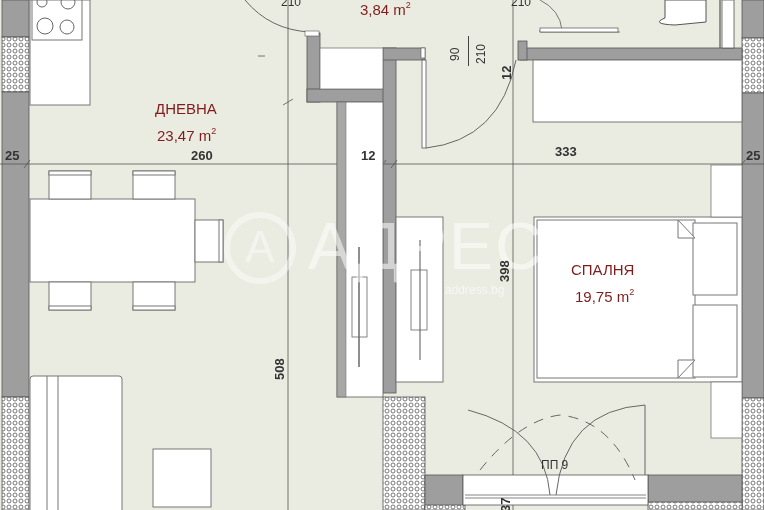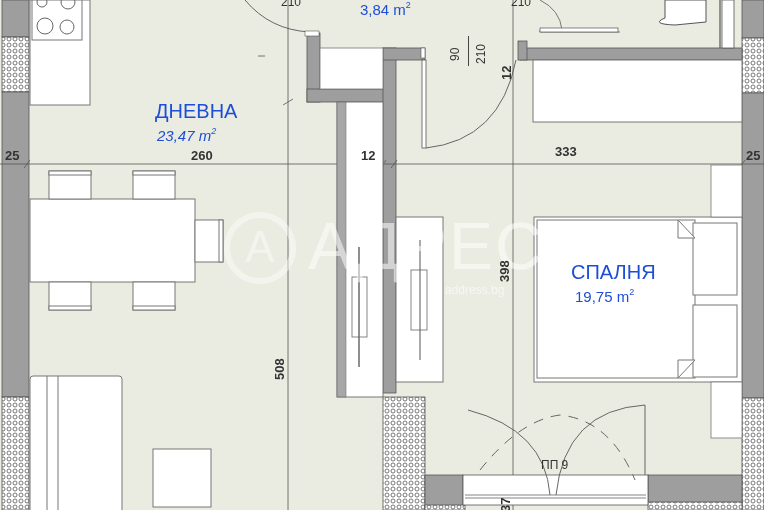--- a/index.html
+++ b/index.html
@@ -1,19 +1,19 @@
 <!DOCTYPE html>
 <html><head>
   <meta charset="utf-8">
   <style>
     html, body { margin: 0; padding: 0; background: #ebece1; }
     body { width: 764px; height: 510px; overflow: hidden; position: relative; font-family: "Liberation Sans", sans-serif; }
     #plan { position: absolute; left: 0; top: 0; width: 764px; height: 510px; }
-    .lbl { position: absolute; color: #1d4ed8; font-family: "Liberation Sans", sans-serif; white-space: nowrap; }
-    .room-name { font-size: 20px; }
+    .lbl { position: absolute; color: #7f1d1d; font-family: "Liberation Sans", sans-serif; white-space: nowrap; }
+    .room-name { font-size: 15px; }
     .room-area { font-size: 15px; }
     .room-area sup { font-size: 9px; vertical-align: 7px; }
     .dim { font-size: 13px; font-weight: bold; color: #333; }
     .dim-v { transform: rotate(-90deg); transform-origin: left top; }
     .small { font-size: 12px; color: #333; }
     .watermark { position: absolute; color: rgba(255,255,255,0.55); font-family: "Liberation Sans", sans-serif; font-size: 66px; letter-spacing: 2px; pointer-events: none; }
     .watermark-sub { position: absolute; color: rgba(255,255,255,0.6); font-family: "Liberation Sans", sans-serif; font-size: 12px; pointer-events: none; }
     .wm-logo { position: absolute; width: 72px; height: 72px; border: 6px solid rgba(255,255,255,0.45); border-radius: 50%; box-sizing: border-box; pointer-events: none; }
     .wm-logo span { position: absolute; left: 0; right: 0; top: 4px; text-align: center; font-size: 44px; color: rgba(255,255,255,0.45); font-family: "Liberation Sans", sans-serif; }
   </style>
@@ -158,21 +158,21 @@
   </g>
 </svg>
 
 <div class="wm-logo" style="left:224px; top:212px;">
   <span>A</span>
 </div>
 <div class="watermark" style="left:308px; top:208px;">АДРЕС</div>
 <div class="watermark-sub" style="left:445px; top:283px;">address.bg</div>
 
 <div class="lbl room-name" style="left:155px; top:100px;">ДНЕВНА</div>
-<div class="lbl room-area" style="left:157px; top:126px;font-style:italic;"><span>23,47 m</span><sup>2</sup></div>
+<div class="lbl room-area" style="left:157px; top:126px;"><span>23,47 m</span><sup>2</sup></div>
 
 <div class="lbl room-area" style="left:360px; top:0px;"><span>3,84 m</span><sup>2</sup></div>
 
 <div class="lbl room-name" style="left:571px; top:261px;">СПАЛНЯ</div>
 <div class="lbl room-area" style="left:575px; top:287px;"><span>19,75 m</span><sup>2</sup></div>
 
 <div class="lbl dim" style="left:5px; top:148px;">25</div>
 <div class="lbl dim" style="left:746px; top:148px;">25</div>
 <div class="lbl dim" style="left:191px; top:148px;">260</div>
 <div class="lbl dim" style="left:361px; top:148px;">12</div>

